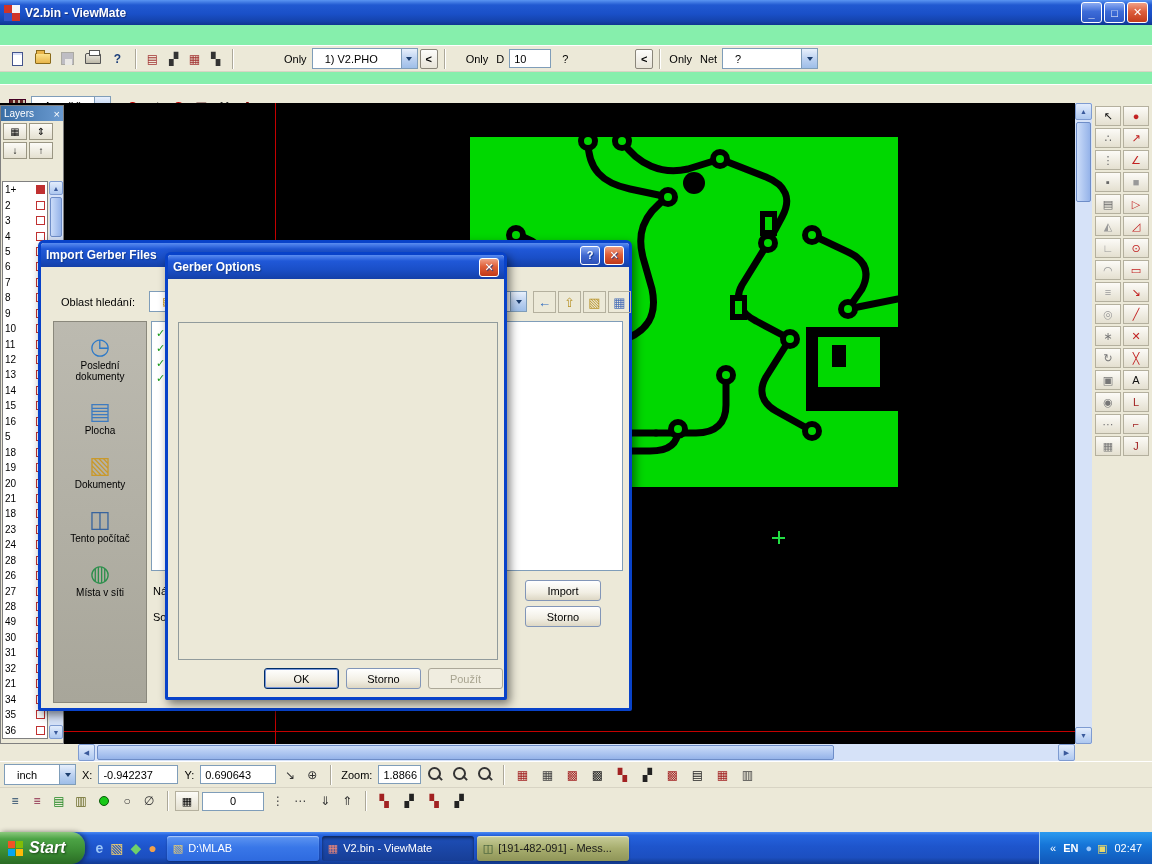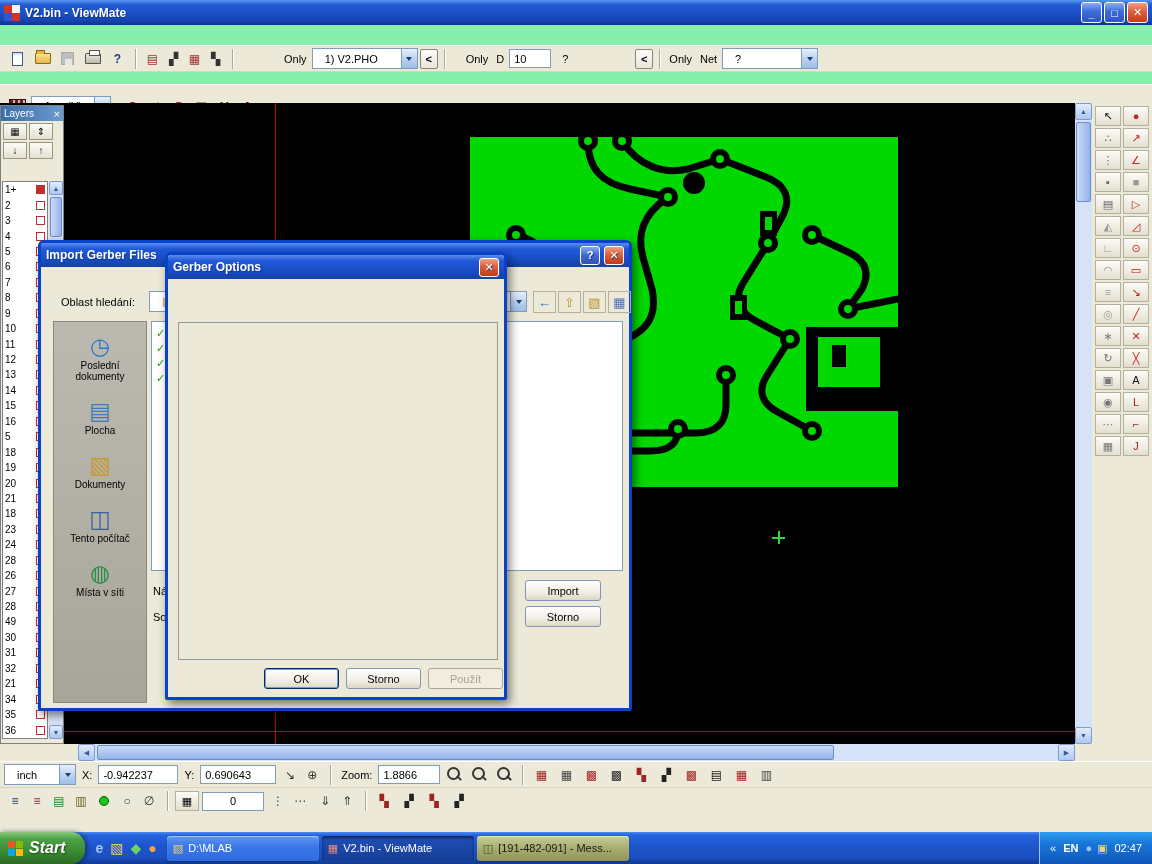--- a/index.html
+++ b/index.html
@@ -617,21 +617,21 @@
     <span class="field" style="width:80px">-0.942237</span>
     <span class="lbl">Y:</span>
     <span class="field" style="width:76px">0.690643</span>
     <span style="display:flex">
 
     <span class="sicon" style="color: rgb(51, 51, 51);">↘</span>
         <span class="sicon" style="color: rgb(51, 51, 51);">⊕</span>
       </span>
     <span class="sep"></span>
     <span class="lbl">Zoom:</span>
-    <span class="field" style="width:62px">1.8866</span>
+    <span class="field" style="width:43px">1.8866</span>
     <span class="mag"></span>
     <span class="mag"></span>
     <span class="mag"></span>
     <span class="sep"></span>
     <span style="display:flex; gap:3px">
 
     <span class="sicon" style="color: rgb(162, 34, 34);">▦</span>
         <span class="sicon" style="color: rgb(68, 68, 68);">▦</span>
         <span class="sicon" style="color: rgb(162, 34, 34);">▩</span>
         <span class="sicon" style="color: rgb(34, 34, 34);">▩</span>

